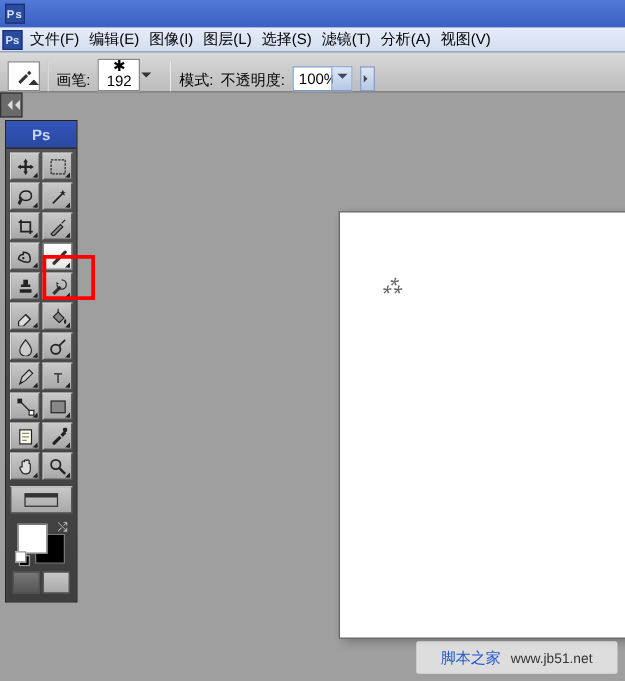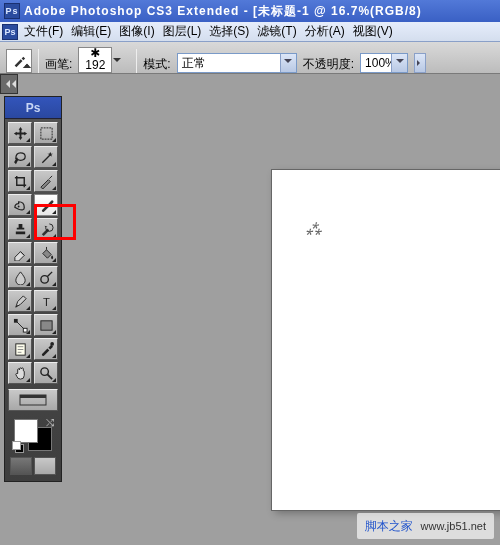--- a/index.html
+++ b/index.html
@@ -43,29 +43,28 @@
 .swatch-fg{position:absolute;left:2px;top:2px;width:24px;height:24px;background:#fff;border:1px solid #777}
 .sw-swap{position:absolute;right:0;top:0;font-size:10px;color:#ddd}
 .sw-def{position:absolute;left:0;bottom:0;width:12px;height:12px}
 .sw-def:before{content:"";position:absolute;width:7px;height:7px;background:#000;right:0;bottom:0;border:1px solid #999}
 .sw-def:after{content:"";position:absolute;width:7px;height:7px;background:#fff;left:0;top:0;border:1px solid #999}
 .qm-row{display:flex;justify-content:center;gap:2px;margin-top:2px}
 .qm{width:22px;height:18px;background:linear-gradient(#c8c8c8,#a8a8a8);border:1px solid #555}
 .qm.on{background:linear-gradient(#777,#555)}
 .canvas{position:absolute;top:170px;left:272px;width:300px;height:340px;background:#fff;box-shadow:0 0 0 1px #666,3px 3px 8px rgba(0,0,0,.3)}
 .cursor-mark{position:absolute;font-size:14px;color:#666;font-style:italic}
-.watermark{position:absolute;right:6px;bottom:6px;background:rgba(255,255,255,.65);padding:4px 8px;font-size:14px;color:#2255cc;border-radius:2px}
+.watermark{position:absolute;right:6px;bottom:6px;background:rgba(255,255,255,.65);padding:4px 20px;font-size:14px;color:#2255cc;border-radius:2px}
 .watermark .sub{color:#333;font-size:11px;margin-left:4px}
 </style>
 </head>
 <body>
 
 <div class="titlebar">
   <span class="ps-badge">Ps</span>
-  <span>Adobe Photoshop CS3 Extended - [未标题-1 @ 16.7%(RGB/8)</span>
 </div>
 
 <div class="menubar">
   <span class="ps-badge">Ps</span>
   <span class="menu-item">文件(F)</span>
   <span class="menu-item">编辑(E)</span>
   <span class="menu-item">图像(I)</span>
   <span class="menu-item">图层(L)</span>
   <span class="menu-item">选择(S)</span>
   <span class="menu-item">滤镜(T)</span>
@@ -81,24 +80,20 @@
   </div>
   <div class="vdiv"></div>
   <span class="lbl">画笔:</span>
   <div class="brush-preset">
     <span class="brush-dot">✱</span>
     <span>192</span>
   </div>
   <div style="width:12px"></div>
   <div class="vdiv"></div>
   <span class="lbl">模式:</span>
-  <div class="dropdown wide">
-    <span>正常</span>
-    <div class="dd-btn"></div>
-  </div>
   <span class="lbl">不透明度:</span>
   <div class="dropdown small">
     <span>100%</span>
     <div class="dd-btn"></div>
   </div>
   <div class="arrow-btn"></div>
 </div>
 
 <div class="panel-tab"></div>
 

